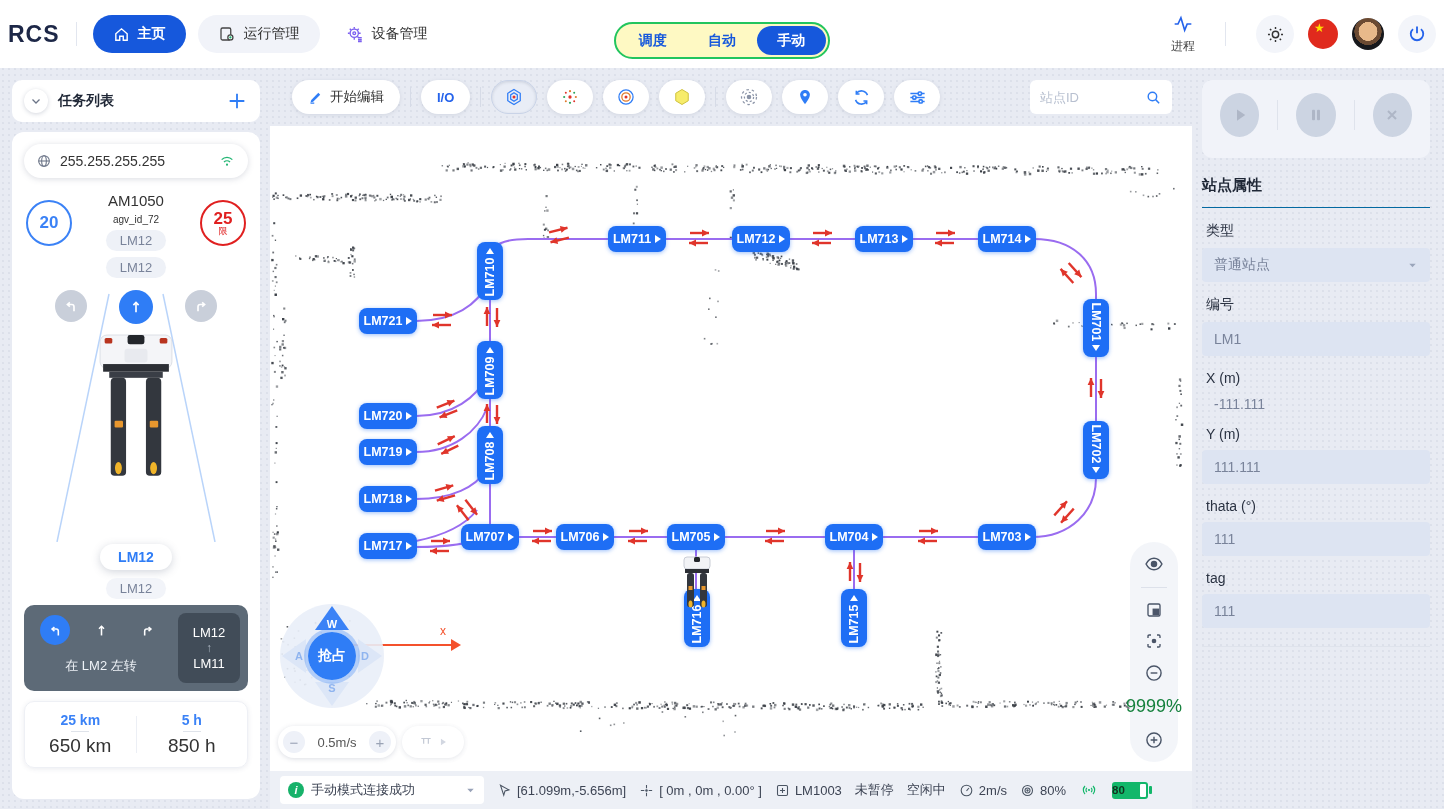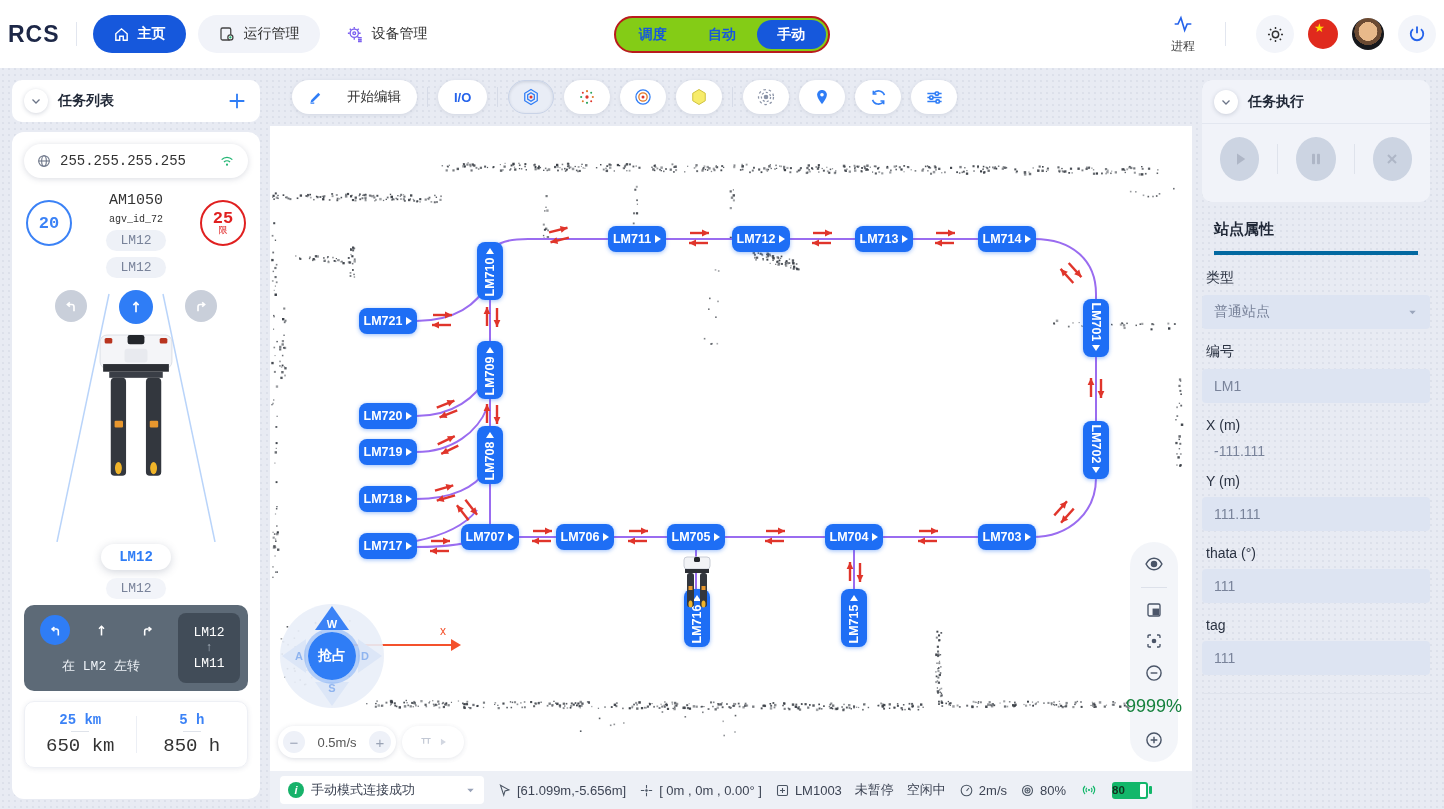--- a/index.html
+++ b/index.html
@@ -16,38 +16,38 @@
     height:68px; background:#fff; display:flex; align-items:center;
     padding:0 8px; position:relative; z-index:20;
   }
   .logo { font-size:23px; font-weight:bold; color:#1d2747; letter-spacing:1px; }
   .hdiv { width:1px; height:24px; background:#e2e6ef; margin:0 16px; }
   .navpill { display:flex; align-items:center; gap:8px; height:38px; padding:0 20px;
     border-radius:20px; font-size:14px; cursor:pointer; }
   .navpill.active { background:#1658dc; color:#fff; font-weight:bold; }
   .navpill.soft { background:#f1f3f9; color:#333; margin-left:12px; }
   .navpill.plain { background:transparent; color:#333; margin-left:6px; }
-  .modetabs { position:absolute; left:50%; top:16px; transform:translateX(-50%);
-    width:216px; height:37px; border:2px solid #b91c1c; border-radius:20px;
-    background:#84cc16; display:flex; align-items:center; padding:2px; }
+  .modetabs { position:absolute; left:50%; top:22px; transform:translateX(-50%);
+    width:216px; height:37px; border:2px solid #22c55e; border-radius:20px;
+    background:#fef9c3; display:flex; align-items:center; padding:2px; }
   .modetab { flex:1; text-align:center; font-size:14px; font-weight:bold; color:#1658dc;
     height:29px; line-height:29px; border-radius:15px; cursor:pointer; }
   .modetab.active { background:#1658dc; color:#fff; }
   .hright { margin-left:auto; display:flex; align-items:center; gap:14px; }
   .process { display:flex; flex-direction:column; align-items:center; gap:4px; font-size:12px; color:#444; cursor:pointer; }
   .cirbtn { width:38px; height:38px; border-radius:50%; background:#f3f5fa; display:flex;
     align-items:center; justify-content:center; cursor:pointer; }
   .flag { width:30px; height:30px; border-radius:50%; background:#e02a1d; position:relative; cursor:pointer; overflow:hidden; }
   .flag span { position:absolute; left:6px; top:2px; color:#ffde00; font-size:12px; }
   .avatar { width:32px; height:32px; border-radius:50%; cursor:pointer;
     background:radial-gradient(circle at 50% 42%, #e8b98a 0 38%, #6b4a32 39% 55%, #17181c 56% 100%); }
   .main { display:flex; height:741px; }
 
   
-  .leftcol { width:270px; padding:12px 10px 10px 12px; display:flex; flex-direction:column; gap:10px;font-family:Liberation Mono, monospace; }
+  .leftcol { width:270px; padding:12px 10px 10px 12px; display:flex; flex-direction:column; gap:10px; }
   .panelhead { height:42px; background:#fff; border-radius:10px; display:flex; align-items:center;
     padding:0 12px; gap:10px; }
   .chev { width:24px; height:24px; border-radius:50%; background:#fff; box-shadow:0 1px 4px rgba(80,90,120,.25);
     display:flex; align-items:center; justify-content:center; cursor:pointer; color:#6b7487; flex:none; }
   .ptitle { font-size:14px; font-weight:bold; color:#1f2736; }
   .vcard { background:#fff; border-radius:12px; flex:1; padding:12px 12px 2px; display:flex; flex-direction:column; position:relative; }
   .ippill { height:34px; background:#fff; border-radius:17px; box-shadow:0 1px 6px rgba(80,90,120,.22);
     display:flex; align-items:center; padding:0 12px; gap:8px; font-size:14px; color:#333; }
   .inforow { display:flex; align-items:flex-start; justify-content:space-between; margin-top:14px; padding:0 2px; }
   .spdcir { width:46px; height:46px; border-radius:50%; display:flex; flex-direction:column;
@@ -81,21 +81,21 @@
   .statcol { flex:1; display:flex; flex-direction:column; align-items:center; gap:3px; }
   .statcol .v1 { color:#3b82f6; font-size:14px; font-weight:bold; }
   .statcol .ul { width:18px; height:1px; background:#dfe3ea; }
   .statcol .v2 { color:#333; font-size:19px; }
   .statdiv { width:1px; background:#eceff5; margin:4px 0; }
 
   
   .centercol { flex:1; display:flex; flex-direction:column; min-width:0; }
   .maptoolbar { height:58px; display:flex; align-items:center; padding:0 20px 0 22px; gap:10px; }
   .tbtn { height:34px; background:#fff; border-radius:17px; display:flex; align-items:center;
-    justify-content:center; gap:24px; padding:0 16px; font-size:13.5px; color:#333;
+    justify-content:center; gap:7px; padding:0 16px; font-size:13.5px; color:#333;
     box-shadow:0 1px 4px rgba(80,90,120,.14); cursor:pointer; flex:none; }
   .tbtn.io { color:#2563eb; font-weight:bold; font-size:13px; }
   .tbtn.iconb { width:46px; padding:0; }
   .tbtn.sel { background:#e9edf6; border:1px solid #c9d3e7; box-shadow:inset 0 1px 3px rgba(60,70,100,.18); }
   .tdiv { width:1px; height:20px; background:#d6dbe7; flex:none; }
   .searchbox { margin-left:auto; width:142px; height:34px; background:#fff; border-radius:6px;
     display:flex; align-items:center; padding:0 10px; gap:6px; }
   .searchbox input { border:none; outline:none; flex:1; min-width:0; font-size:13px; color:#333; font-family:inherit; background:transparent; }
   .searchbox input::placeholder { color:#b8c0d0; }
   .mapcanvas { flex:1; background:#fff; position:relative; overflow:hidden; }
@@ -163,21 +163,21 @@
   .bat .nub { position:absolute; right:-4px; top:4.5px; width:3px; height:8px; background:#12b76a; border-radius:1px; }
 
   
   .rightcol { width:252px; padding:12px 14px 10px 10px; display:flex; flex-direction:column; }
   .execcard { background:#f1f3f9; border-radius:10px; padding-bottom:8px; }
   .exechead { height:44px; display:flex; align-items:center; gap:10px; padding:0 12px; border-bottom:1px solid #e3e7f0; }
   .execbtns { height:70px; display:flex; align-items:center; justify-content:center; gap:0; }
   .execbtn { width:44px; height:44px; border-radius:50%; background:#ccd4e2; display:flex; align-items:center;
     justify-content:center; color:#f2f5fa; cursor:pointer; margin:0 18px; }
   .execdiv { width:1px; height:30px; background:#dfe3ec; }
-  .propstitle { font-size:15px; font-weight:bold; color:#1f2736; margin:18px 12px 0; padding-bottom:12px; border-bottom:4px solid #0369a1; }
+  .propstitle { font-size:15px; font-weight:bold; color:#1f2736; margin:18px 0 0; padding-bottom:12px; border-bottom:1px solid #0369a1; }
   .flabel { font-size:14px; color:#2a3242; margin:14px 4px 8px; }
   .finput { height:34px; background:#dde4f2; border-radius:4px; display:flex; align-items:center;
     padding:0 12px; font-size:14px; color:#79839a; }
   .finput.selectlike { justify-content:space-between; cursor:pointer; }
   .fplain { font-size:14px; color:#79839a; padding:2px 12px 0; }
   .rbottomdiv { height:1px; background:#dfe3ec; margin-top:18px; }
   .ic { display:inline-flex; flex:none; }
 </style>
 </head>
 <body>
@@ -485,20 +485,29 @@
             </svg>
           </span>
       </div>
       <div class="tbtn iconb">
         <span class="ic">
             <svg width="19" height="19" viewBox="0 0 24 24" fill="none" stroke="#2f7df6" stroke-width="2">
               <path d="M3 7 H21 M3 12 H21 M3 17 H21"></path>
               <rect x="13" y="5" width="4" height="4" rx="1" fill="#fff" stroke="#2f7df6"></rect>
               <rect x="6" y="10" width="4" height="4" rx="1" fill="#fff" stroke="#2f7df6"></rect>
               <rect x="14" y="15" width="4" height="4" rx="1" fill="#fff" stroke="#2f7df6"></rect>
+            </svg>
+          </span>
+      </div>
+      <div class="searchbox">
+        <input placeholder="站点ID" style="">
+        <span class="ic">
+            <svg width="17" height="17" viewBox="0 0 24 24" fill="none" stroke="#2f7df6" stroke-width="2">
+              <circle cx="10.5" cy="10.5" r="6"></circle>
+              <path d="M15 15 L20 20"></path>
             </svg>
           </span>
       </div>
     </div>
 
     <div class="mapcanvas" id="mapcanvas">
       <svg class="mapsvg" id="mapsvg" width="922" height="646">
           <g fill="#3a3f46">
             <rect x="343.7" y="44.4" width="1.1690776453353466" height="1.1690776453353466" opacity="0.92"></rect>
             <rect x="222.3" y="40.5" width="1.7326006737537683" height="1.7326006737537683" opacity="0.75"></rect>
@@ -2171,28 +2180,20 @@
           <span>80</span>
           <span class="wseg"></span>
             <span class="nub"></span>
         </span>
       </div>
     </div>
   </div>
 
   <div class="rightcol">
     <div class="execcard">
-      <div class="exechead">
-        <span class="chev">
-            <svg width="12" height="12" viewBox="0 0 24 24" fill="none" stroke="currentColor" stroke-width="2.5">
-              <path d="M5 9 L12 16 L19 9"></path>
-            </svg>
-          </span>
-        <span class="ptitle">任务执行</span>
-      </div>
       <div class="execbtns">
         <span class="execbtn">
             <svg width="18" height="18" viewBox="0 0 24 24">
               <path d="M8 4.5 L19 12 L8 19.5 Z" fill="#aeb6c6"></path>
             </svg>
           </span>
         <span class="execdiv"></span>
         <span class="execbtn">
             <svg width="16" height="16" viewBox="0 0 24 24">
               <rect x="6" y="4" width="4.5" height="16" rx="1.5" fill="#aeb6c6"></rect>

